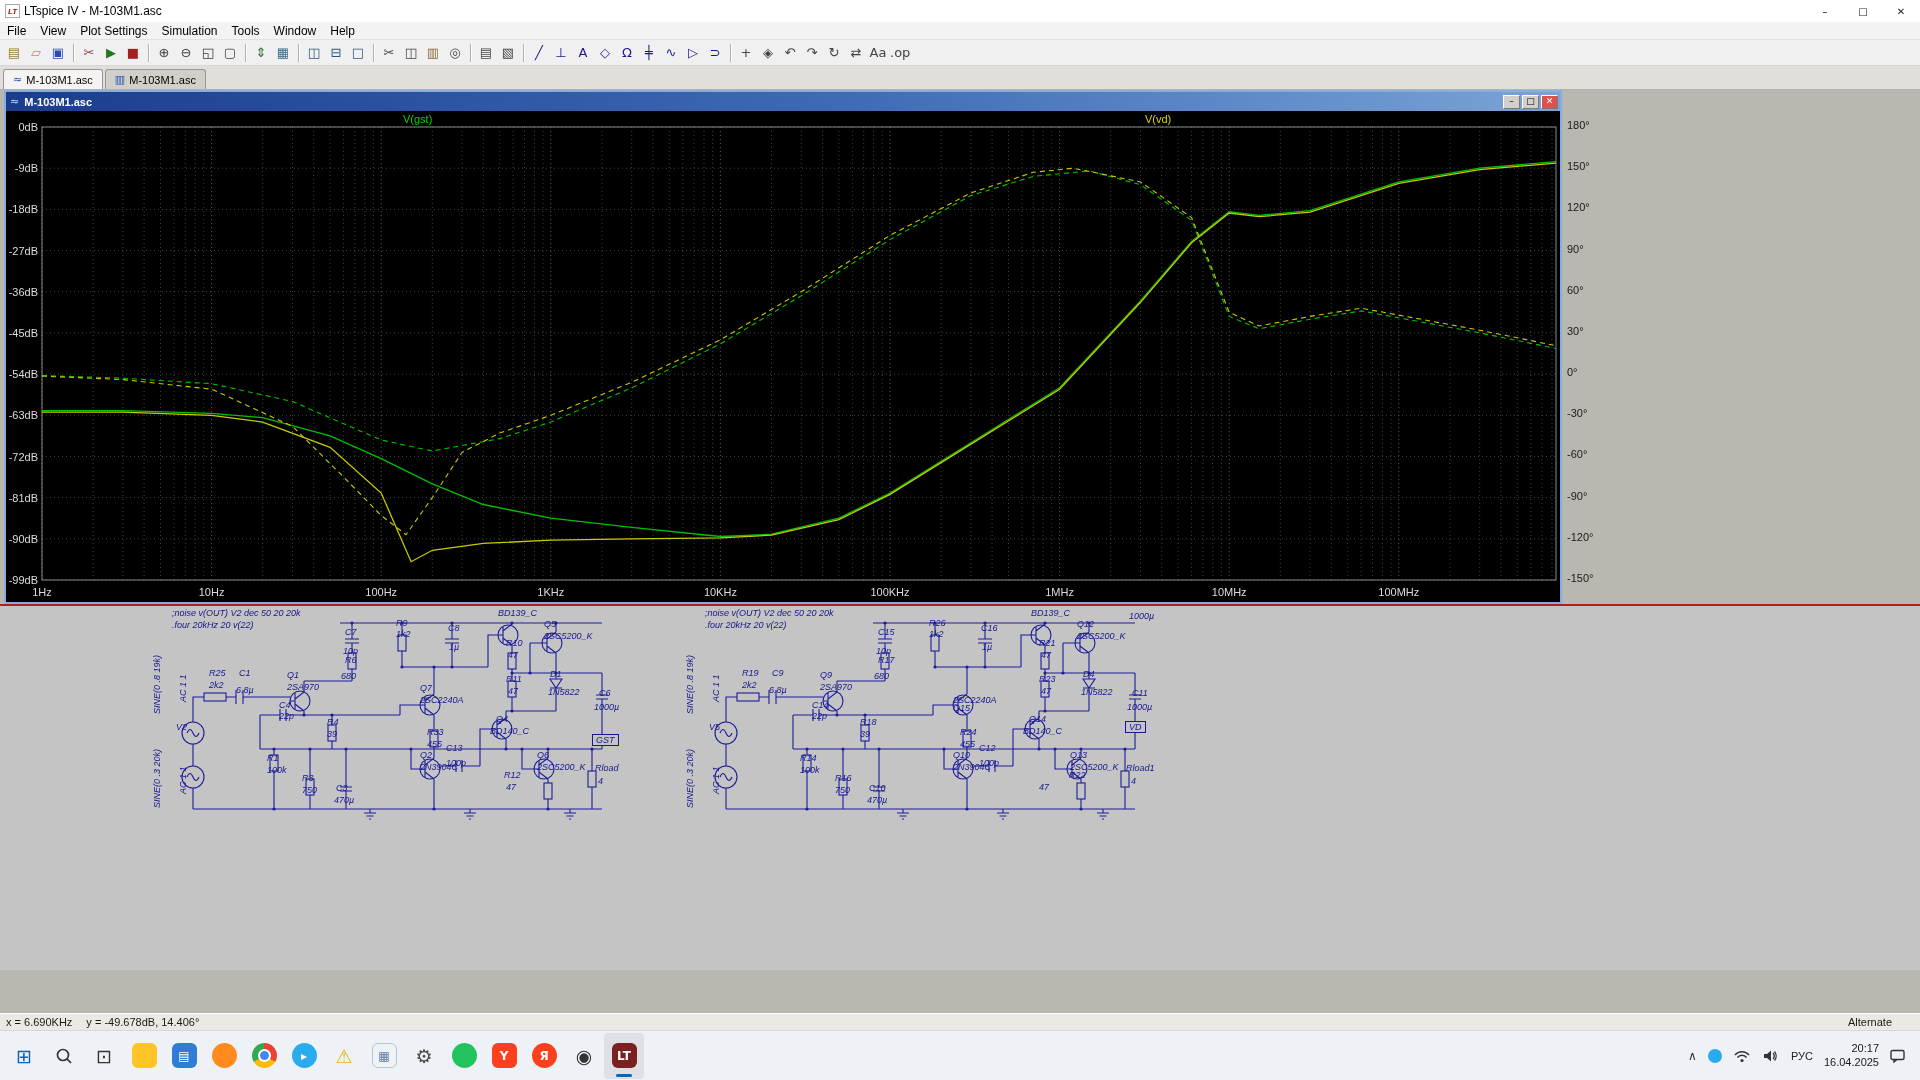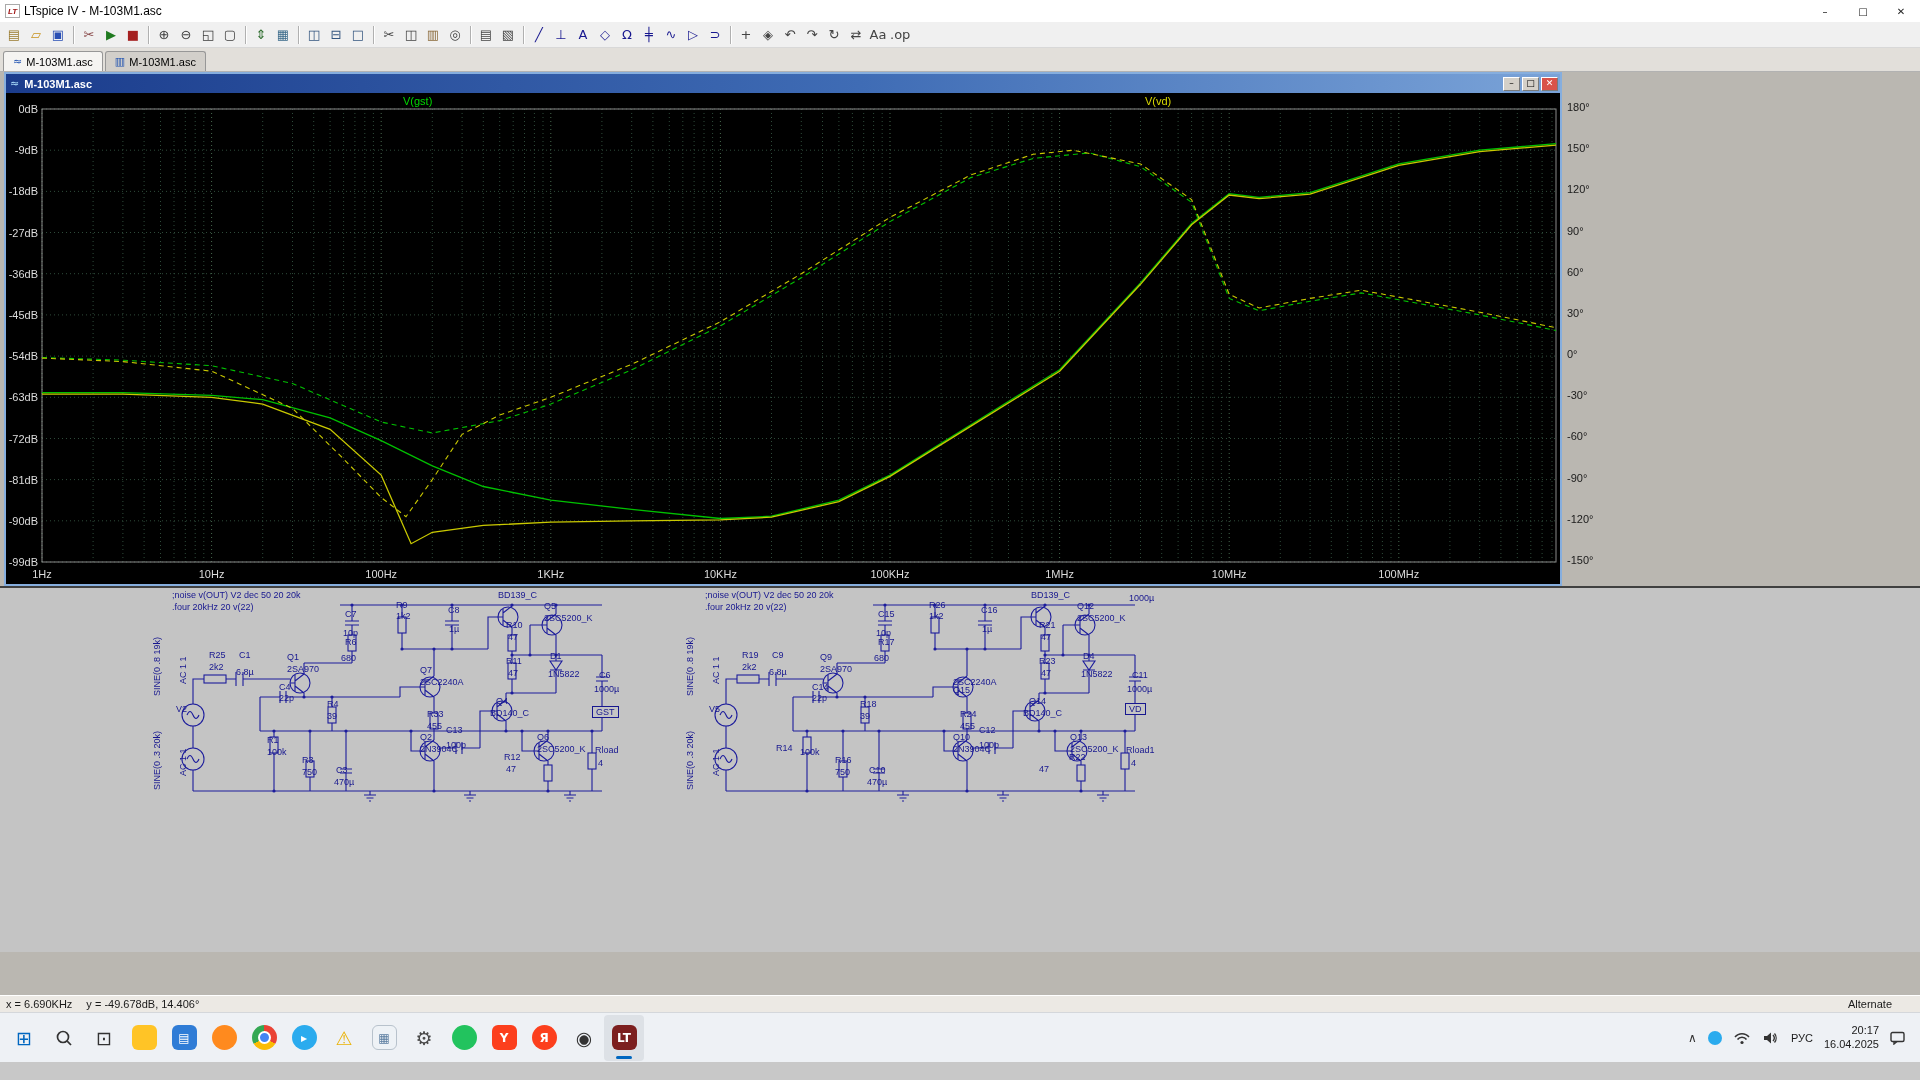--- a/index.html
+++ b/index.html
@@ -34,21 +34,21 @@
   .wavetitle { height:19px; background:linear-gradient(90deg,#1b3c8c 0%,#3f6cb5 55%,#7aa3d8 100%); display:flex; align-items:center; color:#fff; font-size:11px; font-weight:bold; padding-left:4px; gap:5px; }
   .wt-icon { color:#aee2ff; font-weight:normal; font-family:"DejaVu Sans",sans-serif; }
   .wt-controls { margin-left:auto; display:flex; gap:2px; margin-right:2px; }
   .wt-btn { width:17px; height:14px; background:#d4d0c8; border:1px solid; border-color:#fff #7a7a7a #7a7a7a #fff; font-size:9px; line-height:11px; text-align:center; color:#000; padding:0; font-family:"DejaVu Sans",sans-serif; }
   .wt-btn.close { background:#d9534a; color:#fff; }
   .waveclient { position:absolute; left:0; top:19px; right:0; bottom:0; background:#000; }
 
   #right-axis { position:absolute; left:1567px; top:0; width:48px; height:560px; }
   .rtick { position:absolute; left:0; font-size:11px; color:#1a1a1a; }
 
-  .schemwin { position:absolute; left:0; top:514px; width:1920px; height:366px; background:#c4c4c4; border-top:2px solid #404040; }
+  .schemwin { position:absolute; left:0; top:514px; width:1920px; height:366px; background:#c4c4c4; border-top:2px solid #b91c1c;font-style:italic; }
   #schem-svg { position:absolute; left:0; top:0; }
   .slbl { position:absolute; font-size:9px; line-height:1; color:#17178f; white-space:pre; }
   .rot { transform:rotate(-90deg); transform-origin:0 0; }
   .sport { position:absolute; font-size:9px; line-height:10px; color:#17178f; border:1px solid #17178f; padding:0 3px; background:#c4c4c4; }
 
   
   .statusbar { height:17px; background:#ece9e4; display:flex; align-items:center; font-size:11px; color:#1a1a1a; border-top:1px solid #fff; flex:none; }
   .sb-x { margin-left:6px; }
   .sb-y { margin-left:14px; }
   .sb-mode { margin-left:auto; margin-right:28px; }
@@ -78,20 +78,29 @@
   <div class="titlebar">
     <span class="applogo">LT</span>
     <span>LTspice IV - M-103M1.asc</span>
     <div class="win-controls">
       <button class="win-btn">–</button>
       <button class="win-btn">□</button>
       <button class="win-btn">✕</button>
     </div>
   </div>
 
+  <div class="menubar" id="menubar">
+      <span class="mitem">File</span>
+      <span class="mitem">View</span>
+      <span class="mitem">Plot Settings</span>
+      <span class="mitem">Simulation</span>
+      <span class="mitem">Tools</span>
+      <span class="mitem">Window</span>
+      <span class="mitem">Help</span>
+    </div>
 
   <div class="toolbar" id="toolbar">
       <span class="tbico" style="color: rgb(154, 123, 47);">▤</span>
       <span class="tbico" style="color: rgb(200, 147, 30);">▱</span>
       <span class="tbico" style="color: rgb(42, 79, 180);">▣</span>
       <span class="tbsep"></span>
       <span class="tbico" style="color: rgb(138, 74, 74);">✂</span>
       <span class="tbico" style="color: rgb(31, 122, 31);">▶</span>
       <span class="tbico" style="color: rgb(165, 32, 32);">■</span>
       <span class="tbsep"></span>
@@ -491,36 +500,36 @@
           <span class="slbl" style="left: 860px; top: 112px;">R18</span>
           <span class="slbl" style="left: 860px; top: 124px;">39</span>
           <span class="slbl" style="left: 1029px; top: 109px;">Q14</span>
           <span class="slbl" style="left: 1023px; top: 121px;">BD140_C</span>
           <span class="slbl" style="left: 979px; top: 138px;">C12</span>
           <span class="slbl" style="left: 979px; top: 153px;">100p</span>
           <span class="slbl" style="left: 953px; top: 145px;">Q10</span>
           <span class="slbl" style="left: 953px; top: 157px;">2N3904C</span>
           <span class="slbl" style="left: 1070px; top: 145px;">Q13</span>
           <span class="slbl" style="left: 1070px; top: 157px;">2SC5200_K</span>
-          <span class="slbl" style="left: 776px; top: 148px; margin-top: 8px;">R14</span>
+          <span class="slbl" style="left: 800px; top: 148px;">R14</span>
           <span class="slbl" style="left: 800px; top: 160px;">100k</span>
           <span class="slbl" style="left: 1037px; top: 165px; padding-left: 32px;">R22</span>
           <span class="slbl" style="left: 1039px; top: 177px;">47</span>
           <span class="slbl" style="left: 1126px; top: 158px;">Rload1</span>
           <span class="slbl" style="left: 1131px; top: 171px;">4</span>
           <span class="slbl" style="left: 835px; top: 168px;">R16</span>
           <span class="slbl" style="left: 835px; top: 180px;">750</span>
           <span class="slbl" style="left: 869px; top: 178px;">C10</span>
           <span class="slbl" style="left: 867px; top: 190px;">470µ</span>
           <span class="slbl" style="left: 709px; top: 117px;">V5</span>
           <span class="slbl rot" style="left: 686px; top: 108px;">SINE(0 .8 19k)</span>
           <span class="slbl rot" style="left: 712px; top: 96px;">AC 1 1</span>
           <span class="slbl rot" style="left: 686px; top: 202px;">SINE(0 .3 20k)</span>
           <span class="slbl rot" style="left: 712px; top: 188px;">AC 1 1</span>
-          <span class="sport" style="left: 592px; top: 118px;">GST</span>
+          <span class="sport" style="left: 592px; top: 128px;">GST</span>
           <span class="sport" style="left: 1125px; top: 115px;">VD</span>
         </div>
     </div>
   </div>
 
   <div class="statusbar">
     <span class="sb-x">x = 6.690KHz</span>
     <span class="sb-y">y = -49.678dB, 14.406°</span>
     <span class="sb-mode">Alternate</span>
   </div>

